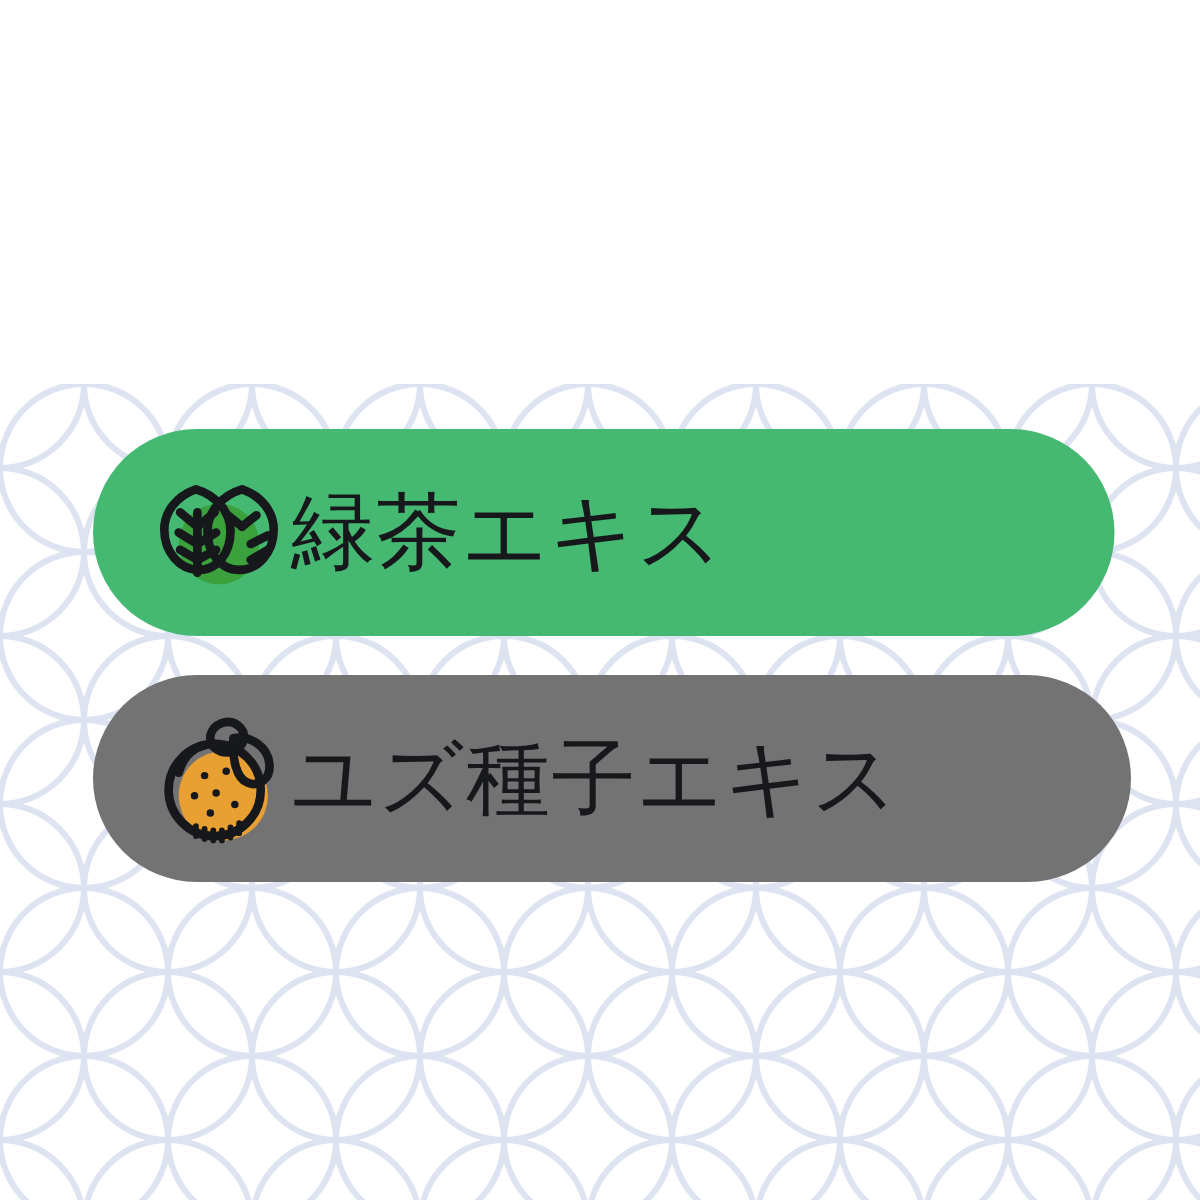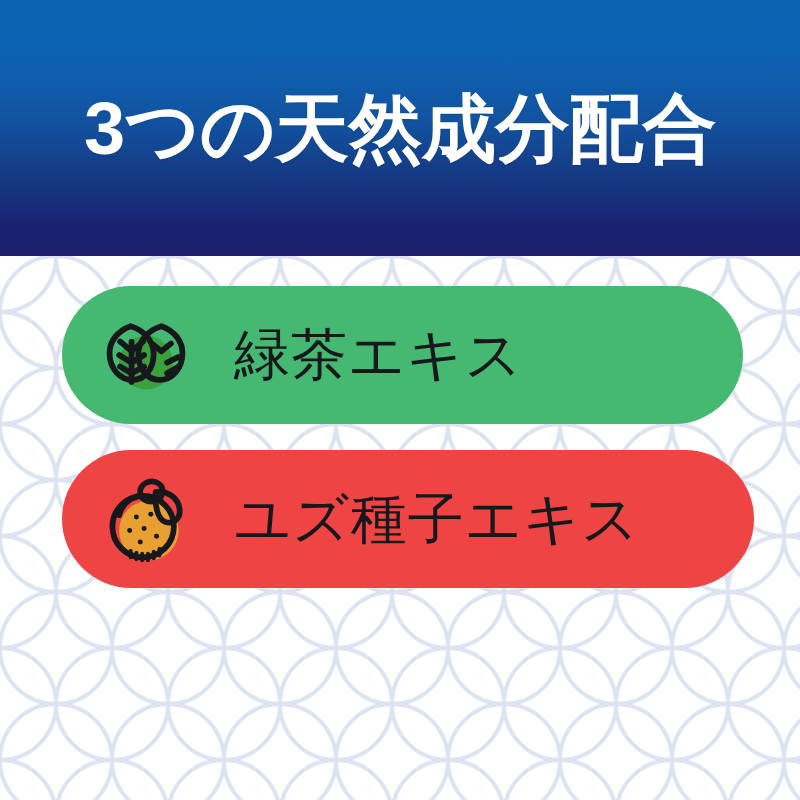--- a/index.html
+++ b/index.html
@@ -78,50 +78,46 @@
   }
   .pill {
     position: absolute;
     left: 62px;
     height: 138px;
     border-radius: 69px;
     display: flex;
     align-items: center;
   }
   .pill-green  { top: 30px;  width: 681px; background: #45b972; }
-  .pill-yellow { top: 194px; width: 692px; background: #ef4444; justify-content: space-between; }
+  .pill-yellow { top: 194px; width: 692px; background: #737373; justify-content: space-between; }
   .pill-orange { top: 358px; width: 682px; background: #e89549; }
 
   .pill-icon {
     position: relative;
     flex: 0 0 auto;
     width: 96px;
     height: 96px;
     margin-left: 36px;
     display: block;
   }
   .pill-label {
     flex: 1 1 auto;
-    margin-left: 40px;
     color: #17181c;
     font-size: 56px;
     font-weight: 500;
     letter-spacing: 1px;
     white-space: nowrap;
     line-height: 1;
   }
 </style>
 </head>
 <body>
 
 <div class="poster">
 
-  <div class="header">
-    <div class="header-title">3つの天然成分配合</div>
-  </div>
 
   <div class="pattern-area">
     <svg width="800" height="544" viewBox="0 0 800 544" aria-hidden="true">
       <defs>
         <pattern id="circlesPat" x="0" y="0" width="112" height="112" patternUnits="userSpaceOnUse">
           <g fill="none" stroke="#dde3f0" stroke-width="4">
             <circle cx="0" cy="0" r="56"></circle>
             <circle cx="112" cy="0" r="56"></circle>
             <circle cx="0" cy="112" r="56"></circle>
             <circle cx="112" cy="112" r="56"></circle>

